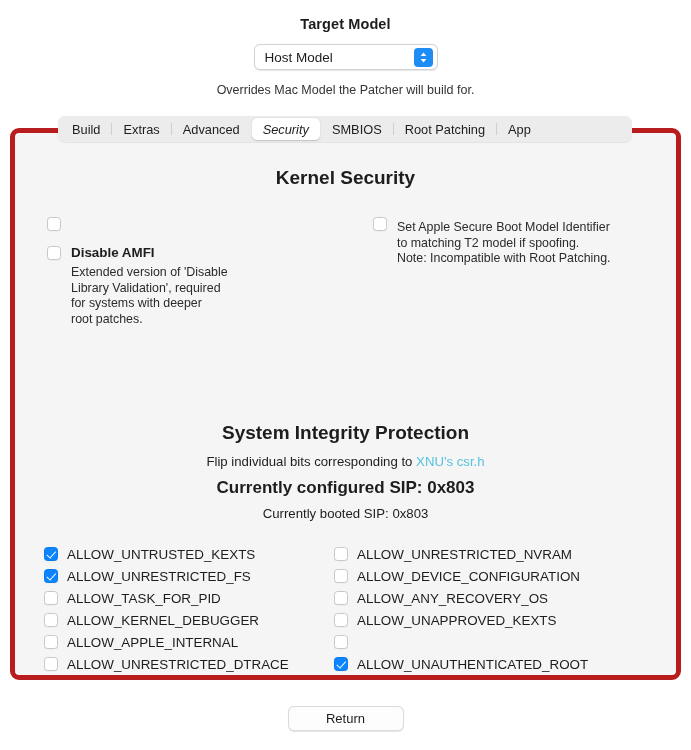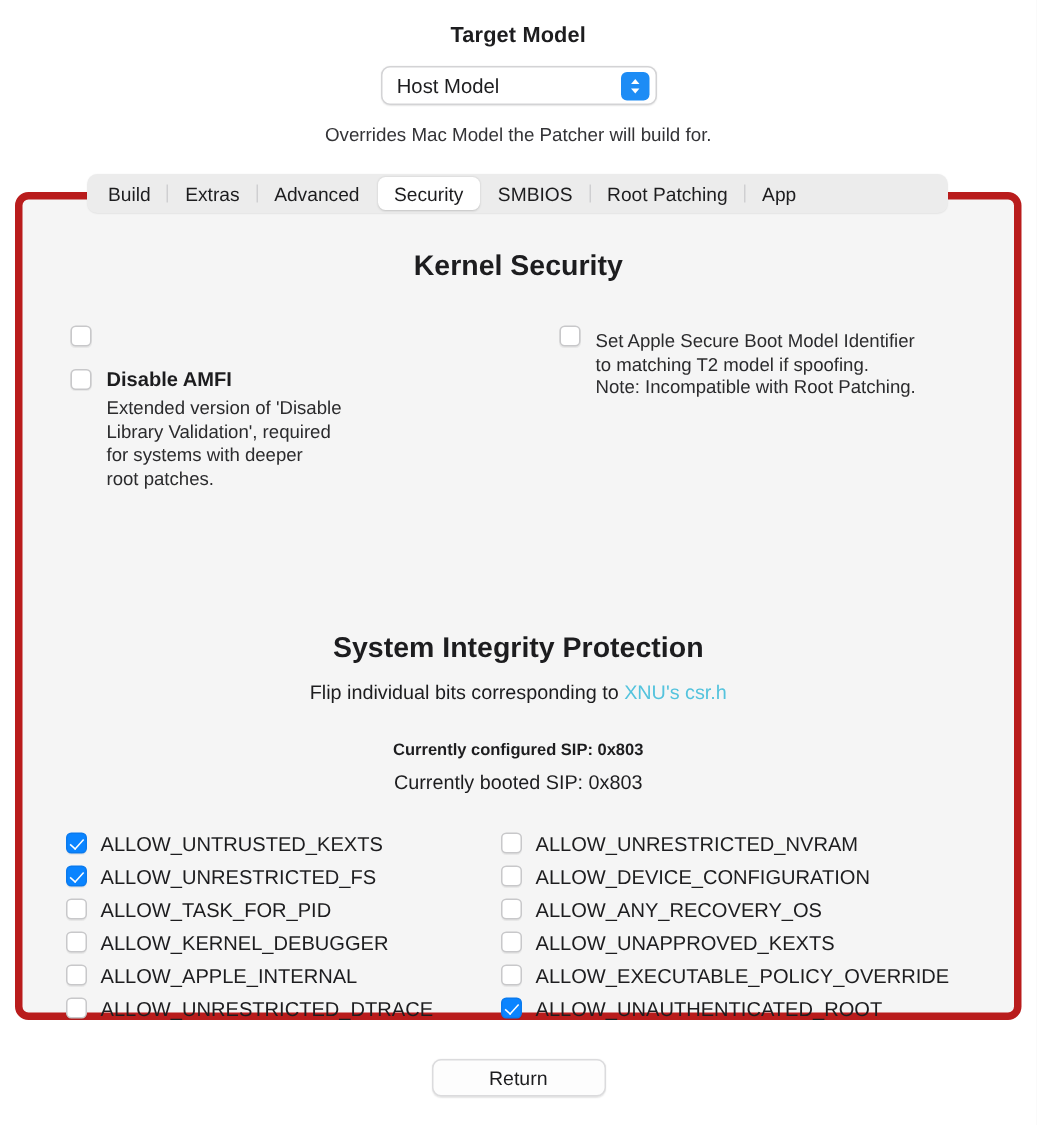--- a/index.html
+++ b/index.html
@@ -92,20 +92,21 @@
     font-size: 12.8px;
     color: #1d1d1f;
     padding: 0 11px;
     border-radius: 5px;
     position: relative;
     white-space: nowrap;
   }
   .tab.selected {
     background: #ffffff;
     box-shadow: 0 0.5px 1.5px rgba(0,0,0,0.18);
+    font-style: italic;
   }
   .tab-sep {
     width: 1px;
     height: 12px;
     background: #cfcfd1;
     flex: none;
   }
   .tab-sep.hidden { visibility: hidden; }
 
   
@@ -202,24 +203,24 @@
     font-size: 13.2px;
     color: #1d1d1f;
     margin-top: 10px;
   }
   .sip-link {
     color: #54c3dd;
     text-decoration: none;
   }
   .sip-configured {
     text-align: center;
-    font-size: 11px;
+    font-size: 17px;
     font-weight: bold;
     color: #1d1d1f;
-    margin-top: 25px;
+    margin-top: 9px;
   }
   .sip-booted {
     text-align: center;
     font-size: 13.2px;
     color: #1d1d1f;
     margin-top: 8px;
   }
 
   
   .sip-grid {
@@ -367,21 +368,20 @@
         <div class="sip-row">
           <div class="cb"></div>
           <span class="sip-label">ALLOW_ANY_RECOVERY_OS</span>
         </div>
         <div class="sip-row">
           <div class="cb"></div>
           <span class="sip-label">ALLOW_UNAPPROVED_KEXTS</span>
         </div>
         <div class="sip-row">
           <div class="cb"></div>
-          <span class="sip-label">ALLOW_EXECUTABLE_POLICY_OVERRIDE</span>
         </div>
         <div class="sip-row">
           <div class="cb checked"></div>
           <span class="sip-label">ALLOW_UNAUTHENTICATED_ROOT</span>
         </div>
       </div>
   </div>
 </div>
 
 <div class="tabbar" id="tabbar">

